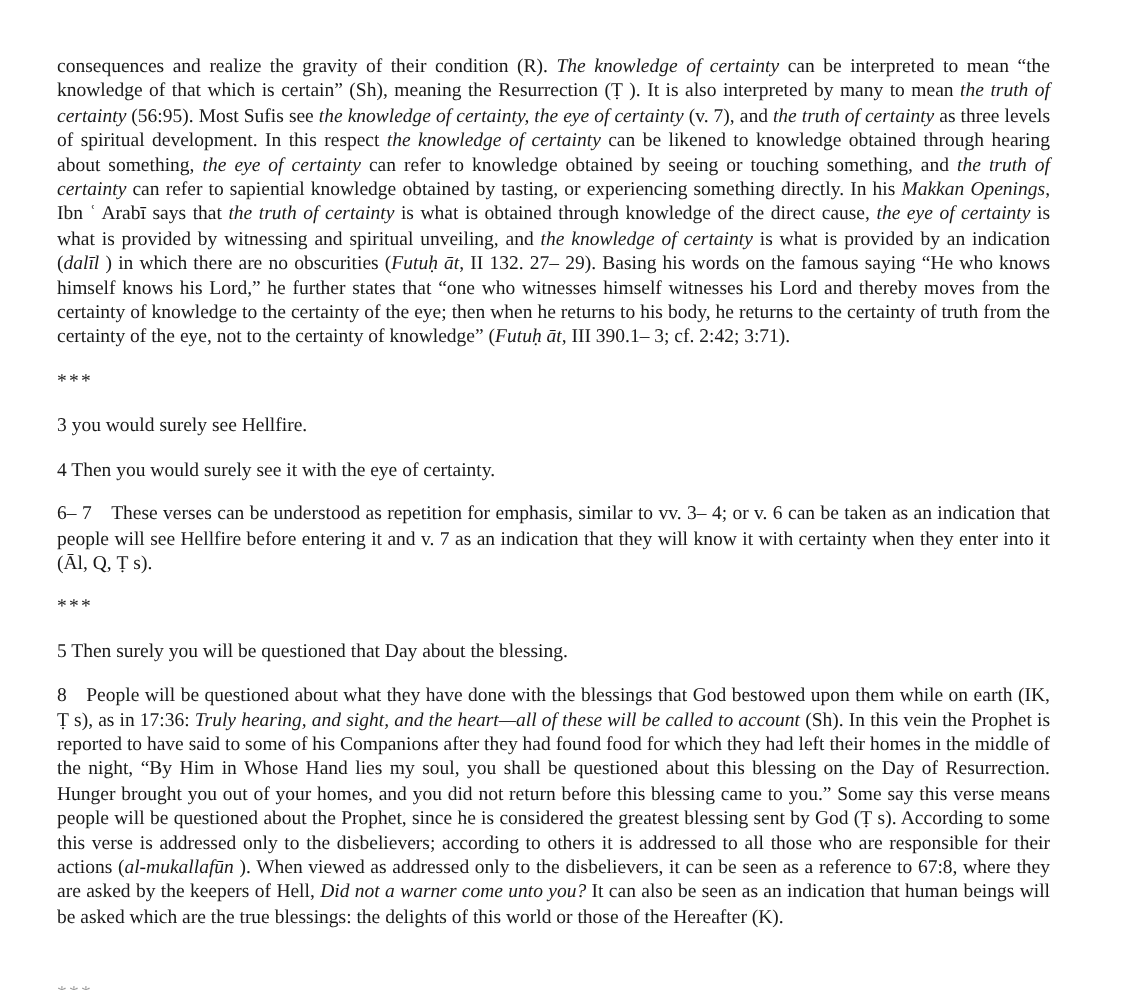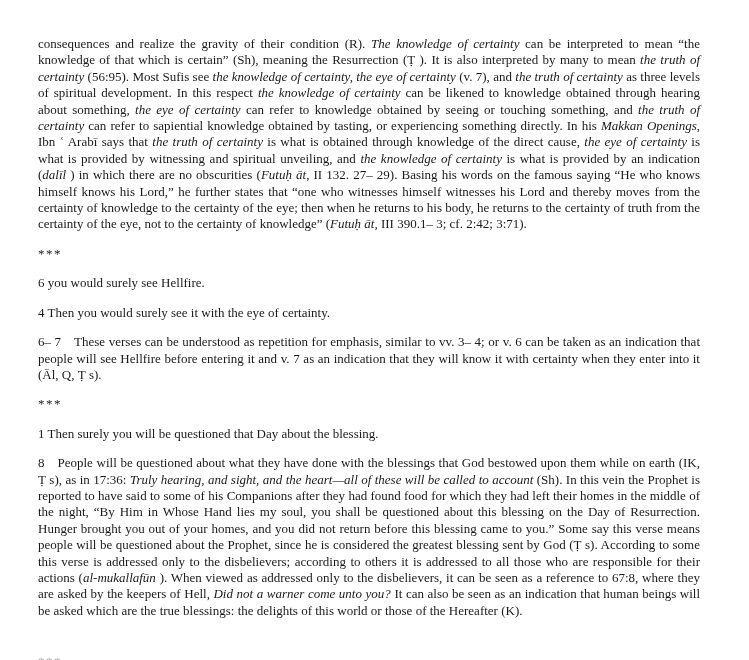--- a/index.html
+++ b/index.html
@@ -35,21 +35,21 @@
   }
   i { font-style: italic; }
 </style>
 </head>
 <body>
 
 <div class="page">
   <div>
       <div class="block paragraph"><span>consequences and realize the gravity of their condition (R). </span><i>The knowledge of certainty</i><span> can be interpreted to mean “the knowledge of that which is certain” (Sh), meaning the Resurrection (Ṭ ). It is also interpreted by many to mean </span><i>the truth of certainty</i><span> (56:95). Most Sufis see </span><i>the knowledge of certainty, the eye of certainty</i><span> (v. 7), and </span><i>the truth of certainty</i><span> as three levels of spiritual development. In this respect </span><i>the knowledge of certainty</i><span> can be likened to knowledge obtained through hearing about something, </span><i>the eye of certainty</i><span> can refer to knowledge obtained by seeing or touching something, and </span><i>the truth of certainty</i><span> can refer to sapiential knowledge obtained by tasting, or experiencing something directly. In his </span><i>Makkan Openings</i><span>, Ibn ʿ Arabī says that </span><i>the truth of certainty</i><span> is what is obtained through knowledge of the direct cause, </span><i>the eye of certainty</i><span> is what is provided by witnessing and spiritual unveiling, and </span><i>the knowledge of certainty</i><span> is what is provided by an indication (</span><i>dalīl</i><span> ) in which there are no obscurities (</span><i>Futuḥ āt</i><span>, II 132. 27– 29). Basing his words on the famous saying “He who knows himself knows his Lord,” he further states that “one who witnesses himself witnesses his Lord and thereby moves from the certainty of knowledge to the certainty of the eye; then when he returns to his body, he returns to the certainty of truth from the certainty of the eye, not to the certainty of knowledge” (</span><i>Futuḥ āt</i><span>, III 390.1– 3; cf. 2:42; 3:71).</span></div>
       <div class="block divider">***</div>
-      <div class="block verse"><span>6 you would surely see Hellfire.</span></div>
+      <div class="block verse"><span>3 you would surely see Hellfire.</span></div>
       <div class="block verse"><span>4 Then you would surely see it with the eye of certainty.</span></div>
       <div class="block paragraph"><span>6– 7  These verses can be understood as repetition for emphasis, similar to vv. 3– 4; or v. 6 can be taken as an indication that people will see Hellfire before entering it and v. 7 as an indication that they will know it with certainty when they enter into it (Āl, Q, Ṭ s).</span></div>
       <div class="block divider">***</div>
-      <div class="block verse"><span>1 Then surely you will be questioned that Day about the blessing.</span></div>
+      <div class="block verse"><span>5 Then surely you will be questioned that Day about the blessing.</span></div>
       <div class="block paragraph"><span>8  People will be questioned about what they have done with the blessings that God bestowed upon them while on earth (IK, Ṭ s), as in 17:36: </span><i>Truly hearing, and sight, and the heart—all of these will be called to account</i><span> (Sh). In this vein the Prophet is reported to have said to some of his Companions after they had found food for which they had left their homes in the middle of the night, “By Him in Whose Hand lies my soul, you shall be questioned about this blessing on the Day of Resurrection. Hunger brought you out of your homes, and you did not return before this blessing came to you.” Some say this verse means people will be questioned about the Prophet, since he is considered the greatest blessing sent by God (Ṭ s). According to some this verse is addressed only to the disbelievers; according to others it is addressed to all those who are responsible for their actions (</span><i>al-mukallafūn</i><span> ). When viewed as addressed only to the disbelievers, it can be seen as a reference to 67:8, where they are asked by the keepers of Hell, </span><i>Did not a warner come unto you?</i><span> It can also be seen as an indication that human beings will be asked which are the true blessings: the delights of this world or those of the Hereafter (K).</span></div>
       <div class="block divider clipped">***</div>
     </div>
 </div>
 
 </body></html>

